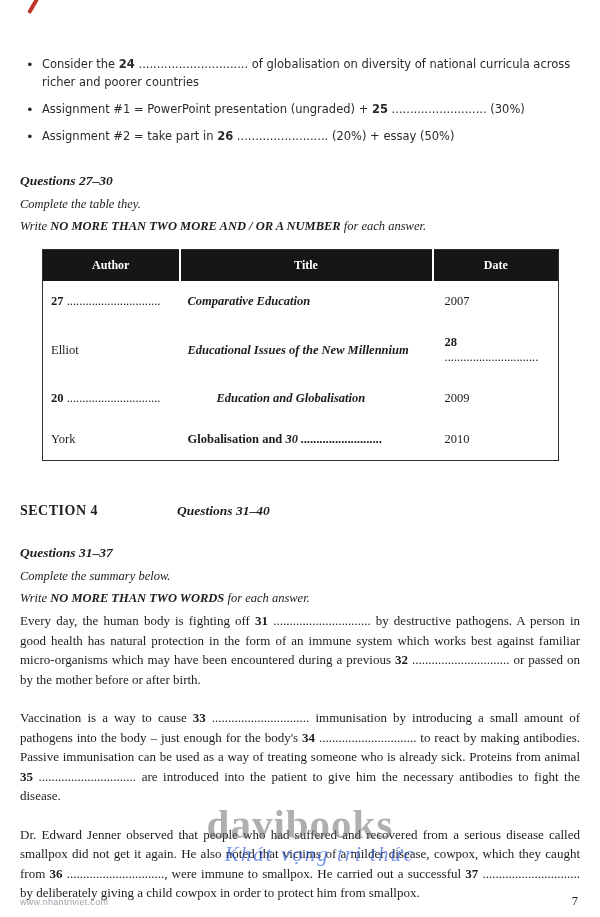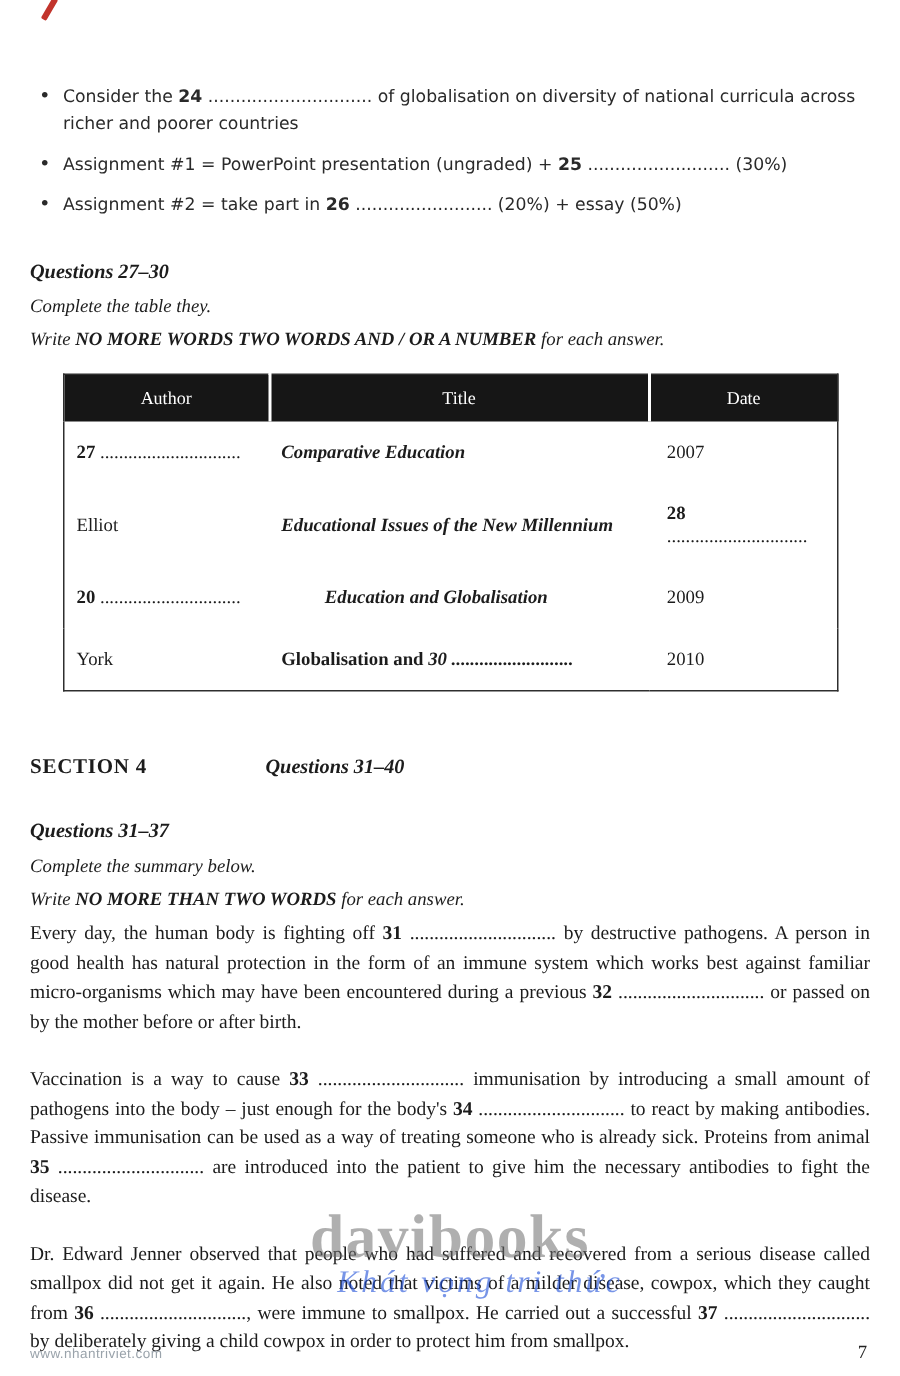--- a/index.html
+++ b/index.html
@@ -34,21 +34,21 @@
     border-collapse:collapse;
     margin:14px 0 0 22px;
     width:516px;
     table-layout:fixed;
   }
   .q-table, .q-table td{border:1px solid #2e2e2e;}
   .q-table td{border-left:none;border-right:none;border-top:none;border-bottom:none;}
   .q-table{border:1px solid #2e2e2e;}
   .q-table th{
     background:#161616;color:#ffffff;
-    font-size:12px;font-weight:normal;
+    font-size:12px;font-weight:bold;
     padding:8px 16px;text-align:center;
     border-left:2px solid #ffffff;
   }
   .q-table th:first-child{border-left:none;}
   .q-table col.c1{width:137px;}
   .q-table col.c2{width:253px;}
   .q-table col.c3{width:126px;}
   .q-table td{
     font-size:12.5px;
     padding:13px 6px 13px 8px;
@@ -107,21 +107,21 @@
       <span class="note-text"><span>Assignment #1 = PowerPoint presentation (ungraded) + </span><span style="font-weight: bold;">25</span><span> .......................... (30%)</span></span>
     </li>
     <li>
       <span class="bullet">•</span>
       <span class="note-text"><span>Assignment #2 = take part in </span><span style="font-weight: bold;">26</span><span> ......................... (20%) + essay (50%)</span></span>
     </li>
   </ul>
 
   <h3 class="q-heading">Questions 27–30</h3>
   <p class="instruction">Complete the table they.</p>
-  <p class="instruction"><span style="font-style: italic;">Write </span><span style="font-weight: bold; font-style: italic;">NO MORE WORDS TWO WORDS AND / OR A NUMBER</span><span style="font-style: italic;"> for each answer.</span></p>
+  <p class="instruction"><span style="font-style: italic;">Write </span><span style="font-weight: bold; font-style: italic;">NO MORE THAN TWO MORE AND / OR A NUMBER</span><span style="font-style: italic;"> for each answer.</span></p>
 
   <table class="q-table">
     <colgroup>
         <col class="c1">
         <col class="c2">
         <col class="c3">
       </colgroup>
     <thead>
       <tr>
         <th>Author</th>

